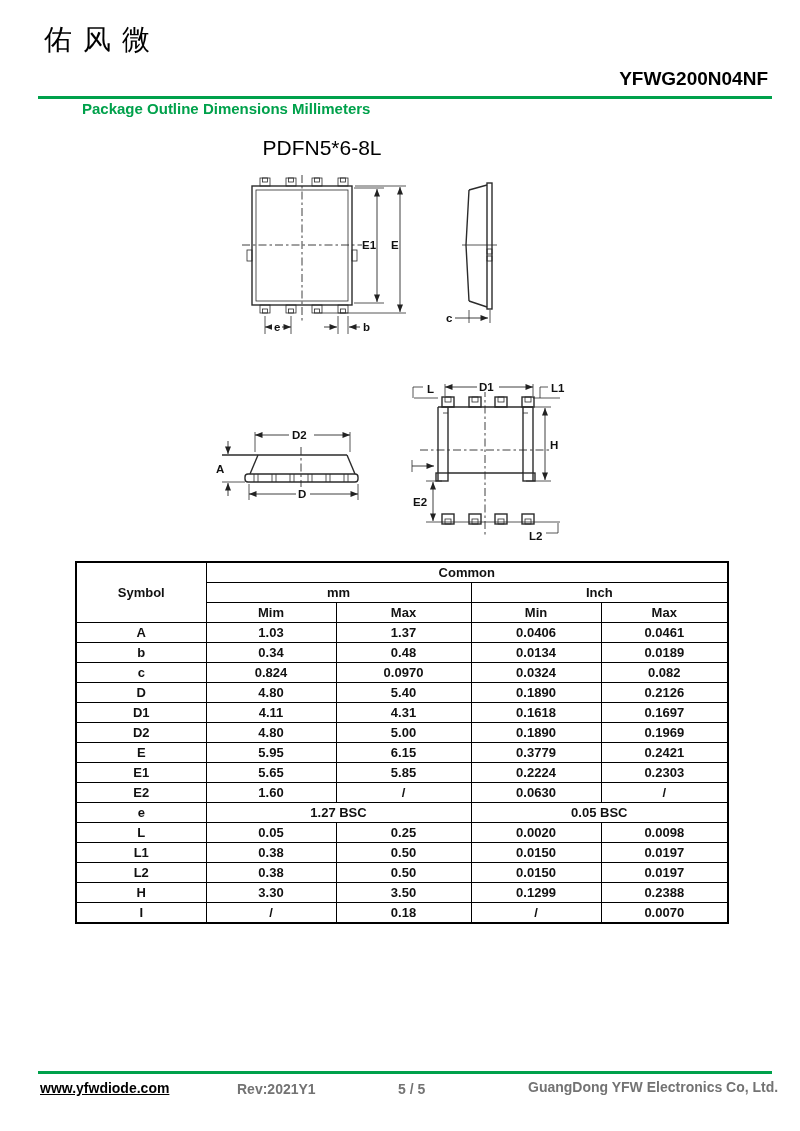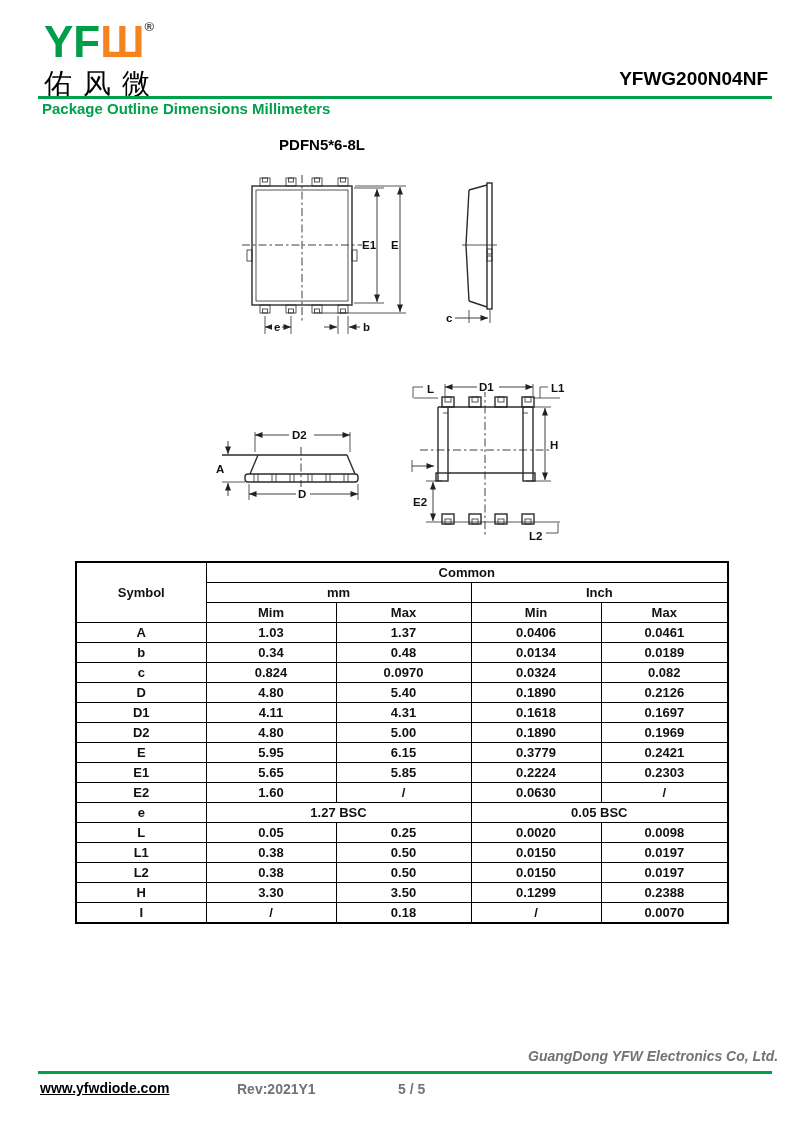--- a/index.html
+++ b/index.html
@@ -9,22 +9,22 @@
   }
   .abs{position:absolute;}
   
   .logo-latin{font-weight:bold;font-size:44px;letter-spacing:0px;line-height:1;}
   .logo-green{color:#009E49;}
   .logo-orange{color:#F5831F;}
   .logo-reg{font-size:13px;color:#444;font-weight:bold;vertical-align:top;}
   .logo-cjk{font-weight:normal;font-size:28px;letter-spacing:11px;color:#000;line-height:1;}
   .part-number{font-weight:bold;font-size:19px;color:#000;}
   .green-rule{background:#00A14B;height:3px;}
-  .subtitle{color:#00A14B;font-weight:bold;font-size:15px;}
-  .doc-title{width:644px;text-align:center;font-weight:bold;font-size:15px;color:#000;}
+  .subtitle{color:#00A14B;font-weight:bold;font-size:15px;margin-left:40px;}
+  .doc-title{width:644px;text-align:center;font-weight:normal;font-size:21px;color:#000;}
   
   svg .s{stroke:#2b2b2b;fill:none;stroke-width:1.4;}
   svg .t{stroke:#2b2b2b;fill:none;stroke-width:0.8;}
   svg .dim{stroke:#2b2b2b;fill:none;stroke-width:0.9;}
   svg .cl{stroke:#2b2b2b;fill:none;stroke-width:0.9;stroke-dasharray:8 3 2.5 3;}
   svg text.dl{font-family:"Liberation Sans",sans-serif;font-size:11.5px;font-weight:bold;fill:#111;}
   svg .wbg{fill:#ffffff;stroke:none;}
   
   table.dim-table{
     border-collapse:collapse;table-layout:fixed;width:652px;
@@ -36,23 +36,20 @@
     font-family:"Liberation Sans",sans-serif;overflow:hidden;white-space:nowrap;
   }
   
   .footer-text{font-weight:bold;font-size:14px;color:#737373;}
   .footer-link{font-weight:bold;font-size:14px;color:#000000;text-decoration:underline;}
 </style>
 </head>
 <body>
 
 <div class="abs" style="left:44px;top:20px;">
-  <div class="logo-latin">
-    <span class="logo-green">YF</span><span class="logo-orange">Ш</span><span class="logo-reg">®</span>
-  </div>
   <div class="logo-cjk" style="margin-top:6px;">佑风微</div>
 </div>
 
 <div class="abs part-number" style="right:32px;top:68px;">YFWG200N04NF</div>
 
 <div class="abs green-rule" style="left:38px;top:96px;width:734px;"></div>
 
 <div class="abs subtitle" style="left:42px;top:100px;">Package Outline Dimensions Millimeters</div>
 
 <div class="abs doc-title" style="left:0;top:136px;">PDFN5*6-8L</div>
@@ -363,13 +360,13 @@
       <td>/</td>
       <td>0.0070</td>
     </tr>
   </tbody>
 </table>
 
 <div class="abs green-rule" style="left:38px;top:1071px;width:734px;"></div>
 <a class="abs footer-link" style="left:40px;top:1080px;" href="#">www.yfwdiode.com</a>
 <div class="abs footer-text" style="left:237px;top:1081px;">Rev:2021Y1</div>
 <div class="abs footer-text" style="left:398px;top:1081px;">5 / 5</div>
-<div class="abs footer-text" style="left:528px;top:1048px;font-style:italic;">GuangDong YFW Electronics Co, Ltd.</div>
+<div class="abs footer-text" style="left:528px;top:1079px;">GuangDong YFW Electronics Co, Ltd.</div>
 
 </body></html>

